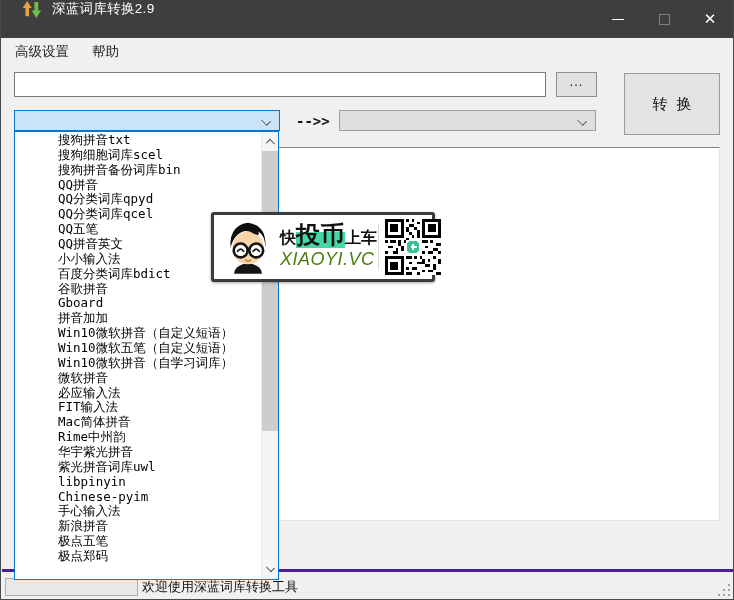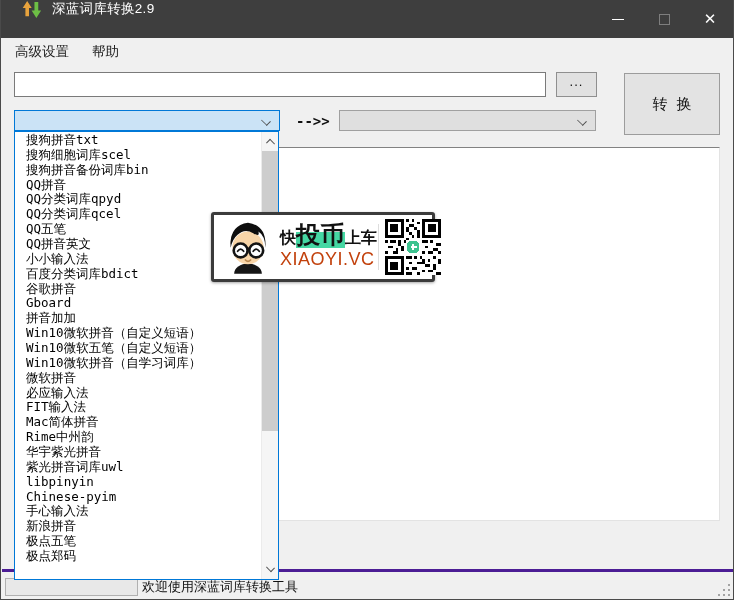--- a/index.html
+++ b/index.html
@@ -32,34 +32,34 @@
   #combo-target { left:338px; width:257px; background:#DFDFDF; border:1px solid #A0A0A0; }
   .combo .value { flex:1; font-size:12px; padding-left:4px; color:#000; white-space:nowrap; overflow:hidden; }
   .chevron { width:9px; height:9px; margin-right:8px; position:relative; }
   .chevron::before { content:""; position:absolute; left:0; top:1px; width:7px; height:7px; border-right:1.6px solid #4A4A4A; border-bottom:1.6px solid #4A4A4A; transform:rotate(45deg) scale(1,0.72); transform-origin:center; }
   #arrow-label { position:absolute; left:295px; top:110px; width:40px; height:21px; font-family:"DejaVu Sans Mono", monospace; font-size:14px; font-weight:bold; color:#111; display:flex; align-items:center; }
   
   #result-box { position:absolute; left:13px; top:147px; width:706px; height:374px; background:#FFFFFF; border-top:1px solid #828282; border-left:1px solid #828282; border-right:1px solid #E3E3E3; border-bottom:1px solid #E3E3E3; }
   
   #dropdown { position:absolute; left:13px; top:131px; width:265px; height:449px; background:#FFFFFF; border:1.5px solid #0078D7; z-index:5; display:flex; }
   #dropdown ul { list-style:none; flex:1; overflow:hidden; padding-top:1px; }
-  #dropdown li { height:14.87px; font-family:"DejaVu Sans Mono", monospace; font-size:12.5px; line-height:14.6px; color:#000; padding-left:11px; white-space:nowrap; }
+  #dropdown li { height:14.87px; font-family:"DejaVu Sans Mono", monospace; font-size:12.5px; line-height:14.6px; color:#000; padding-left:11px; white-space:nowrap;margin-left:32px; }
   #scrollbar { width:17px; background:#F5F5F5; display:flex; flex-direction:column; border-left:1px solid #EBEBEB; }
   .sb-arrow { height:17px; display:flex; align-items:center; justify-content:center; background:#F5F5F5; }
   .sb-up::before { content:""; width:6px; height:6px; border-left:1.6px solid #505050; border-top:1.6px solid #505050; transform:rotate(45deg) translate(2px,2px) scale(1,0.8); }
   .sb-down::before { content:""; width:6px; height:6px; border-right:1.6px solid #505050; border-bottom:1.6px solid #505050; transform:rotate(45deg) translate(-2px,-2px) scale(1,0.8); }
   #sb-track { flex:1; position:relative; }
   #sb-thumb { position:absolute; left:0; top:2px; width:100%; height:280px; background:#CDCDCD; }
   
   #banner { position:absolute; left:210px; top:212px; width:224px; height:70px; background:#FFFFFF; border:3px solid #3B3B3B; border-radius:3px; z-index:10; display:flex; align-items:center; box-shadow:0 1px 3px rgba(0,0,0,0.35); }
   #avatar { width:52px; height:58px; margin-left:8px; flex:none; }
   #banner-text { margin-left:6px; width:96px; flex:none; }
   #banner-line1 { font-size:16px; font-weight:bold; color:#111; white-space:nowrap; line-height:20px; }
   #banner-line1 .big { font-size:24px; letter-spacing:0.5px; background:linear-gradient(to bottom, transparent 42%, #45D7A3 42%); }
-  #banner-line2 { font-size:18px; color:#c2410c; letter-spacing:0.5px; line-height:22px; font-weight:500; }
+  #banner-line2 { font-size:18px; color:#4d7c0f; letter-spacing:0.5px; line-height:22px; font-weight:500;font-style:italic; }
   #banner-sep { width:1px; height:46px; background:#DDDDDD; margin:0 6px 0 2px; flex:none; }
   #qr-code { width:56px; height:56px; flex:none; }
   
   #statusbar { position:absolute; left:1px; top:569px; width:732px; height:30px; background:#F0F0F0; border-top:3px solid #4c1d95; }
   #progress-bar { position:absolute; left:3px; top:6px; width:133px; height:18px; background:#E8E8E8; border:1px solid #B0B0B0; }
   #status-text { position:absolute; left:140px; top:6px; font-size:13px; color:#111; }
   #resize-grip { position:absolute; right:4px; bottom:3px; width:13px; height:13px; }
   #resize-grip i { position:absolute; width:2.5px; height:2.5px; background:#A2A2A2; }
   #resize-grip i:nth-child(1){ right:0; bottom:0; }
   #resize-grip i:nth-child(2){ right:5px; bottom:0; }

